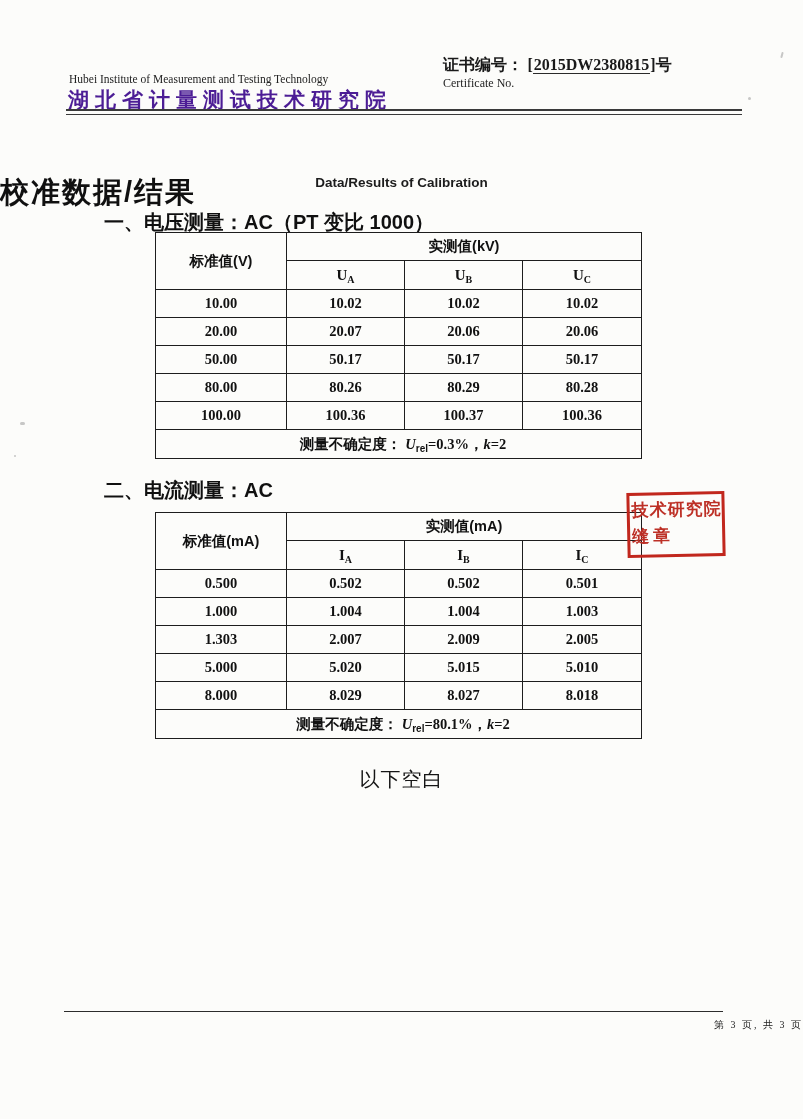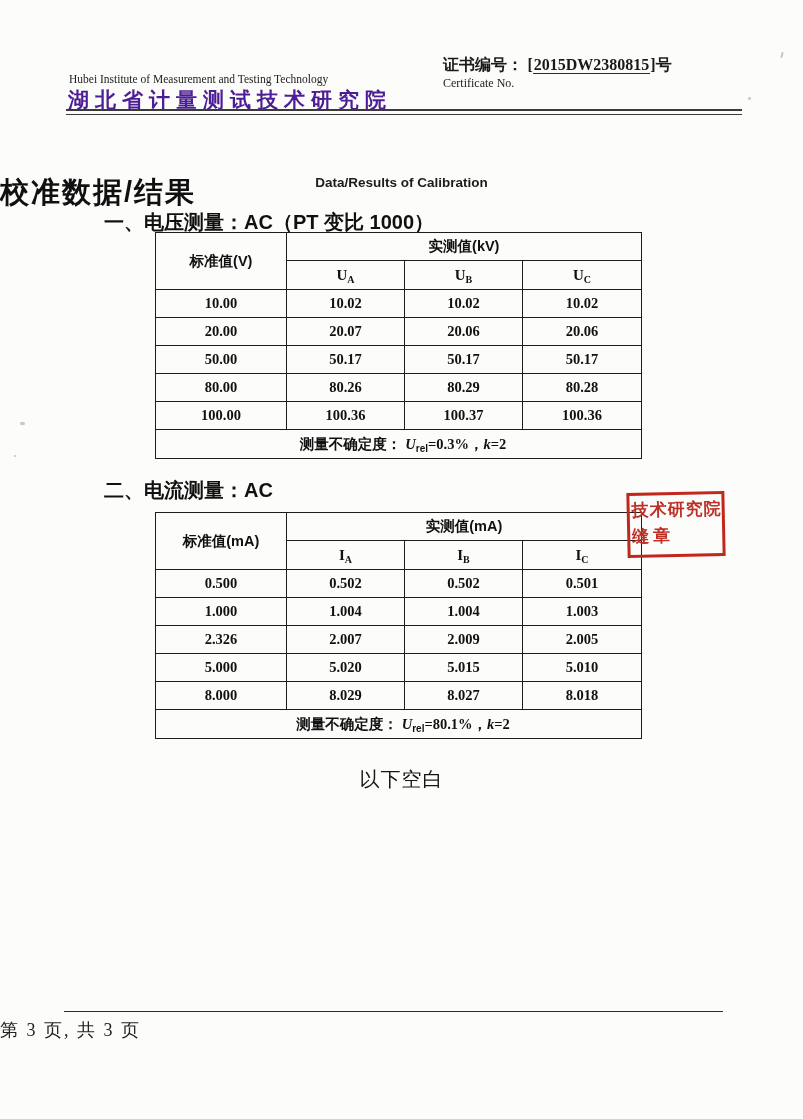--- a/index.html
+++ b/index.html
@@ -106,21 +106,21 @@
   .blank-note {
     position:absolute; left:0; top:766px; width:100%;
     text-align:center; font-size:20px; letter-spacing:1px; color:#151515;
   }
   .bottom-rule {
     position:absolute; left:64px; top:1011px; width:659px; height:0;
     border-top:1.6px solid #2c2c2c;
   }
   .page-num {
     position:absolute; left:0; top:1018px; width:100%;
-    text-align:left; font-size:18px; letter-spacing:2px;
+    text-align:right; font-size:10px; letter-spacing:2px;
     font-family:"Liberation Serif", serif; color:#222;
   }
   
   .speck { position:absolute; background:#9a9a9a; border-radius:50%; opacity:.55; }
   #speck1 { left:748px; top:97px; width:3px; height:3px; }
   #speck2 { left:781px; top:52px; width:2px; height:6px; border-radius:1px; transform:rotate(15deg); }
   #speck3 { left:20px; top:422px; width:5px; height:3px; border-radius:2px; }
   #speck4 { left:14px; top:455px; width:2px; height:2px; }
 </style>
 </head>
@@ -221,21 +221,21 @@
     <td class="val">0.502</td>
     <td class="val">0.501</td>
   </tr>
   <tr>
     <td class="val">1.000</td>
     <td class="val">1.004</td>
     <td class="val">1.004</td>
     <td class="val">1.003</td>
   </tr>
   <tr>
-    <td class="val">2.326</td>
+    <td class="val">1.303</td>
     <td class="val">2.007</td>
     <td class="val">2.009</td>
     <td class="val">2.005</td>
   </tr>
   <tr>
     <td class="val">5.000</td>
     <td class="val">5.020</td>
     <td class="val">5.015</td>
     <td class="val">5.010</td>
   </tr>

